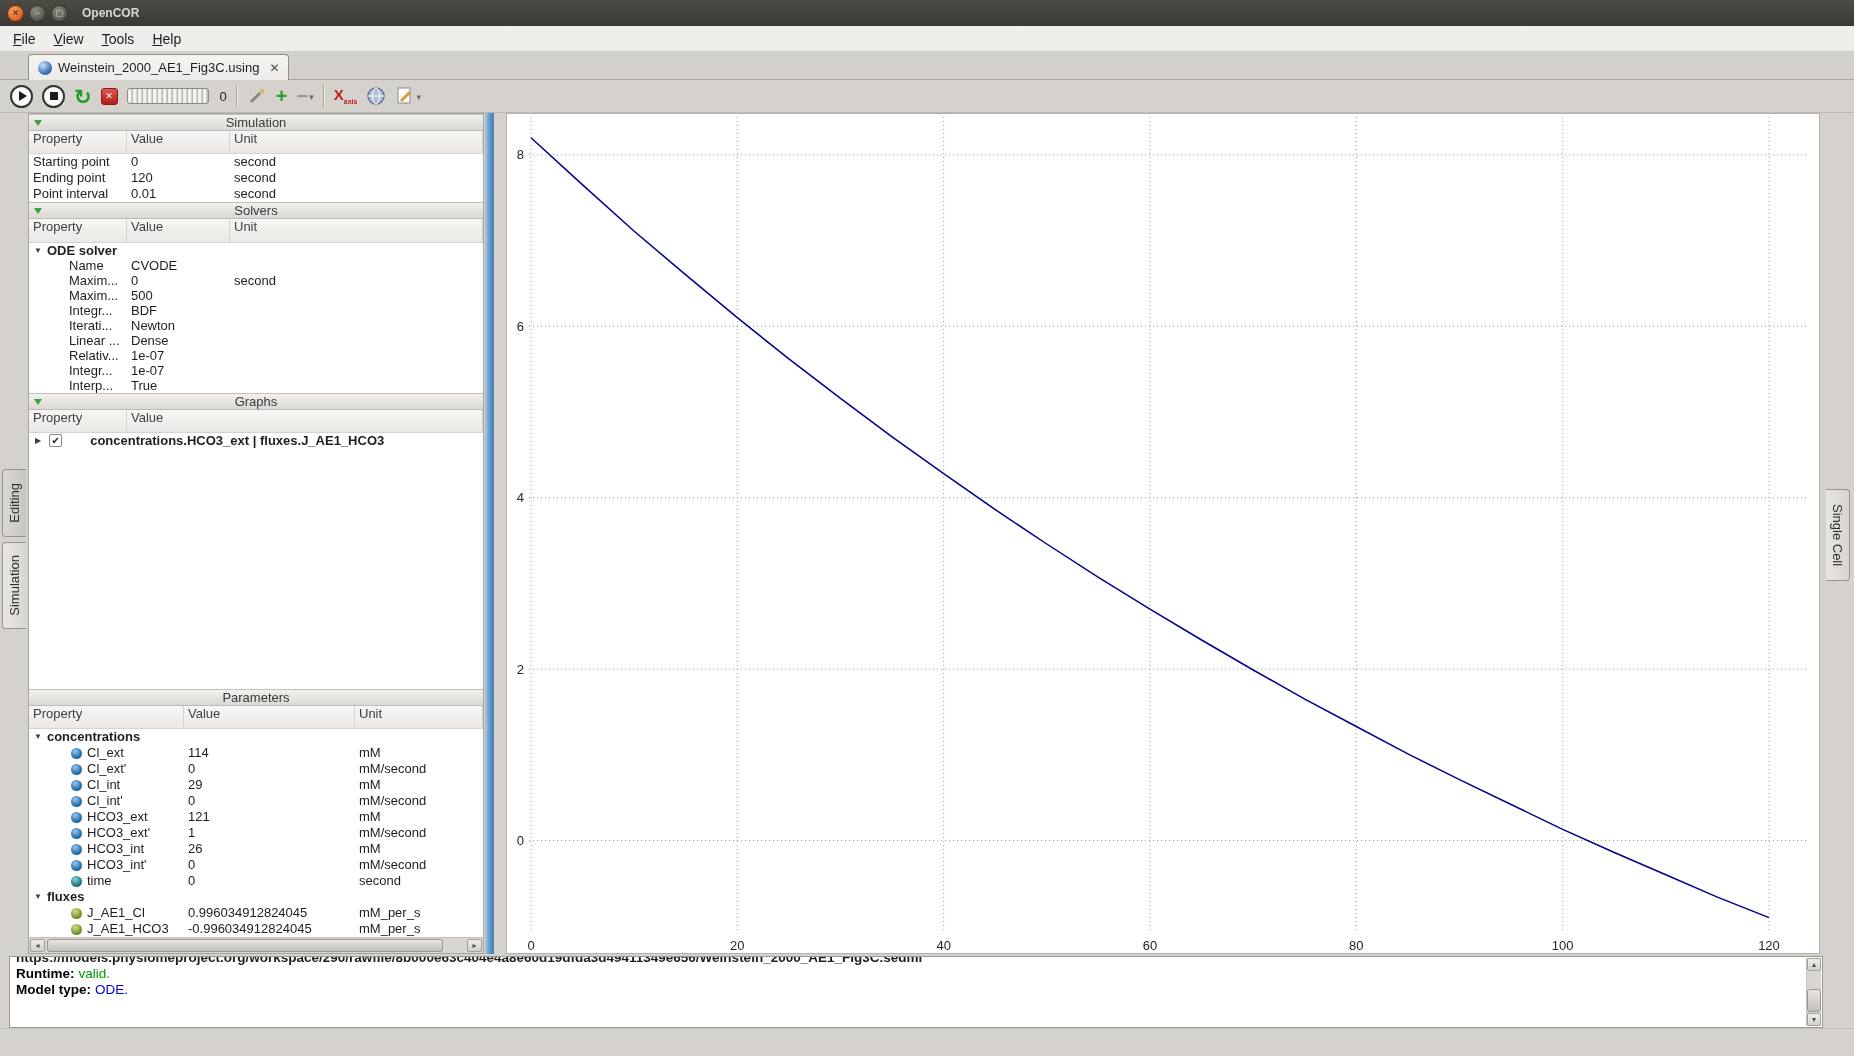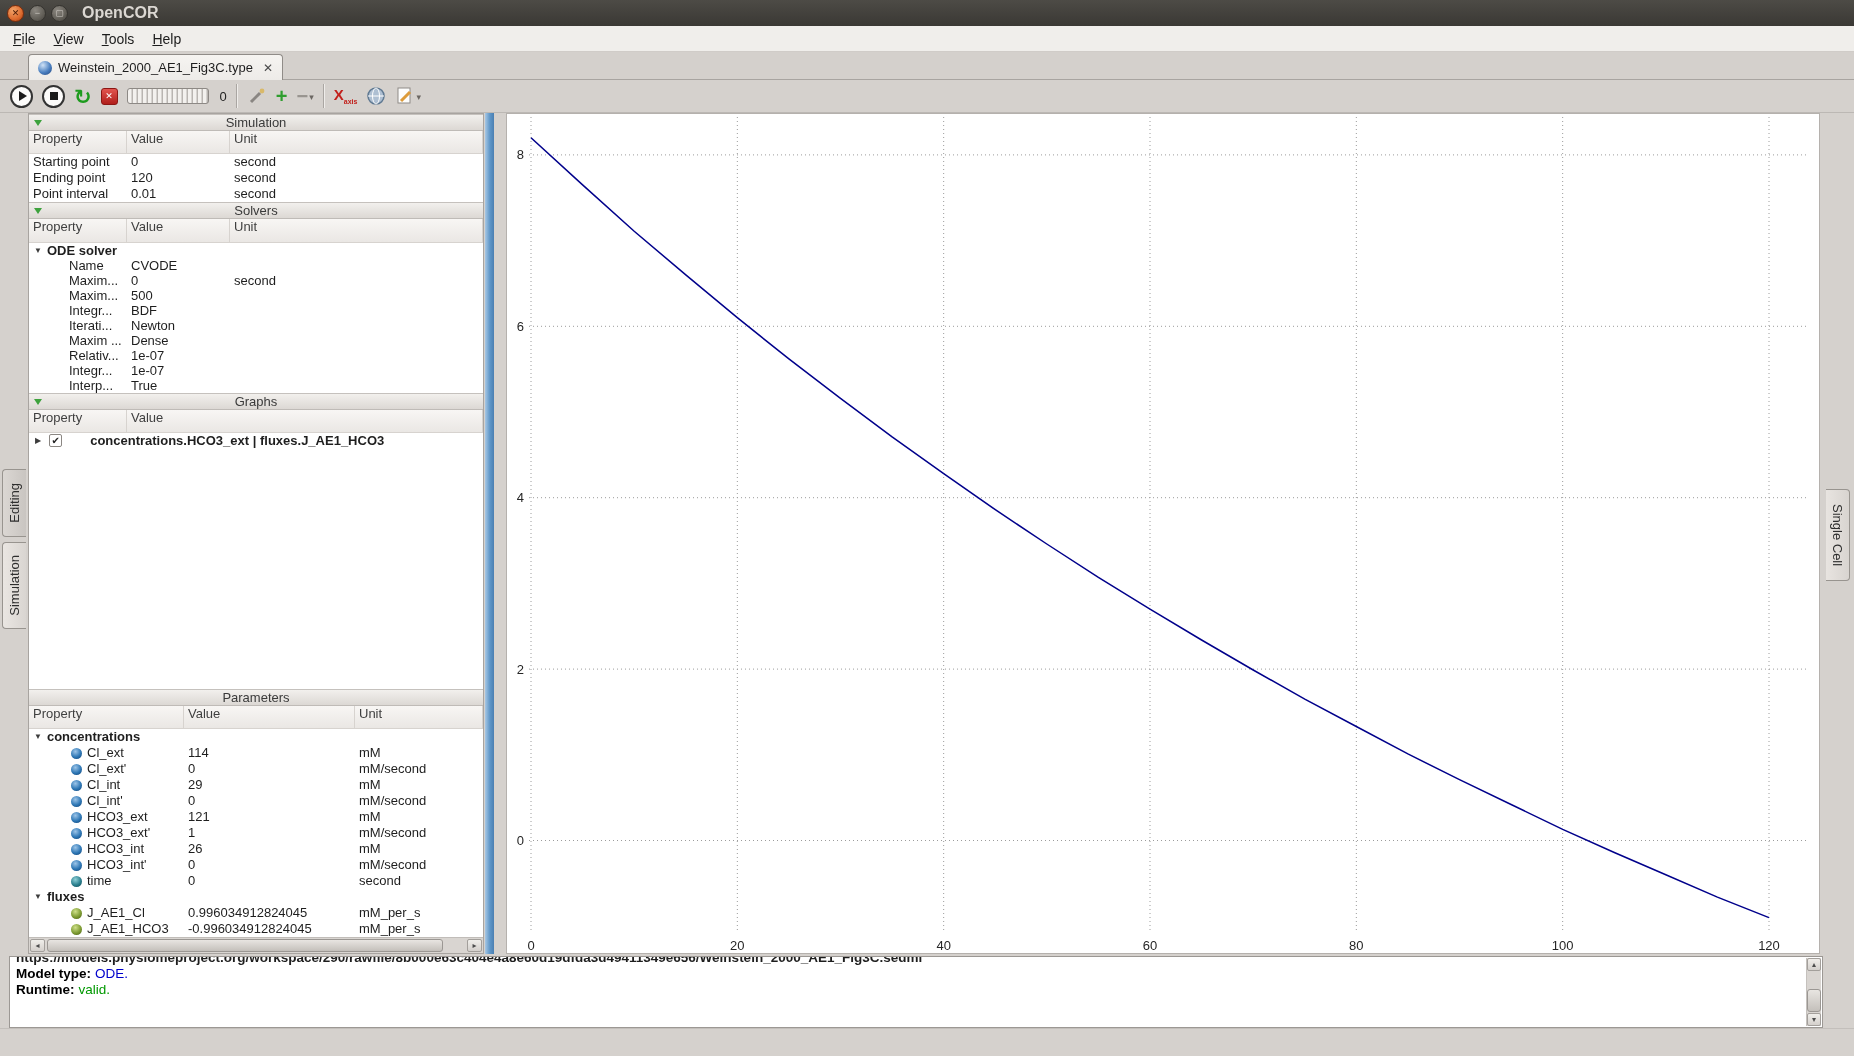--- a/index.html
+++ b/index.html
@@ -16,21 +16,21 @@
   .titlebar { position: absolute; left: 0; top: 0; width: 100%; height: 26px;
     background: linear-gradient(#4d4b46, #3a3834);
     display: flex; align-items: center; padding-left: 7px; gap: 5px; }
   .winbtn { width: 17px; height: 17px; border-radius: 50%;
     display: flex; align-items: center; justify-content: center;
     font-size: 9px; line-height: 1; cursor: default; }
   .btn-close { background: radial-gradient(circle at 35% 30%, #f2a368, #dd6b2f 60%, #a33d11);
     border: 1px solid #7e2d0b; color: #4a1a05; }
   .btn-min, .btn-max { background: radial-gradient(circle at 35% 30%, #8c8881, #5f5c55 65%, #45423d);
     border: 1px solid #35332f; color: #ccc8c2; }
-  .win-title { color: #dbd7d2; font-weight: bold; font-size: 16px; margin-left: 9px; }
+  .win-title { color: #dbd7d2; font-weight: bold; font-size: 12px; margin-left: 9px; }
 
   
   .menubar { position: absolute; left: 0; top: 26px; width: 100%; height: 26px;
     background: #f0eeeb; border-bottom: 1px solid #d0ccc8;
     display: flex; align-items: center; padding-left: 4px; }
   .menu-item { padding: 3px 9px; font-size: 14px; color: #1c1c1c; }
 
   
   .tabbar { position: absolute; left: 0; top: 52px; width: 100%; height: 28px;
     background: #d4d0cc; border-bottom: 1px solid #a8a4a0; }
@@ -181,21 +181,21 @@
 <div class="menubar">
   <span class="menu-item"><u>F</u>ile</span>
   <span class="menu-item"><u>V</u>iew</span>
   <span class="menu-item"><u>T</u>ools</span>
   <span class="menu-item"><u>H</u>elp</span>
 </div>
 
 <div class="tabbar">
   <div class="doc-tab">
     <span class="tab-sphere"></span>
-    <span>Weinstein_2000_AE1_Fig3C.type</span>
+    <span>Weinstein_2000_AE1_Fig3C.using</span>
     <span class="tab-close">✕</span>
   </div>
 </div>
 
 <div class="toolbar">
   <span class="tbtn">
     <span class="icon-circle">
         <span class="play-tri"></span>
       </span>
   </span>
@@ -317,21 +317,21 @@
     <div class="cell ind1">Integr...</div>
     <div class="cell">BDF</div>
     <div class="cell"></div>
   </div>
   <div class="trow srow g3">
     <div class="cell ind1">Iterati...</div>
     <div class="cell">Newton</div>
     <div class="cell"></div>
   </div>
   <div class="trow srow g3">
-    <div class="cell ind1">Maxim ...</div>
+    <div class="cell ind1">Linear ...</div>
     <div class="cell">Dense</div>
     <div class="cell"></div>
   </div>
   <div class="trow srow g3">
     <div class="cell ind1">Relativ...</div>
     <div class="cell">1e-07</div>
     <div class="cell"></div>
   </div>
   <div class="trow srow g3">
     <div class="cell ind1">Integr...</div>
@@ -510,24 +510,24 @@
       <text class="ytick" x="17" y="216.79999999999995">6</text>
       <line class="grid" x1="22" y1="40.89999999999998" x2="1301" y2="40.89999999999998"></line>
       <text class="ytick" x="17" y="45.39999999999998">8</text>
       <polyline class="curve" stroke="#00008b" points="24.0,23.8 75.6,70.9 127.2,117.2 178.8,160.9 230.3,203.7 281.9,244.9 333.5,284.3 385.1,322.9 436.7,359.7 488.3,395.7 539.8,430.0 591.4,463.4 643.0,495.1 694.6,526.0 746.2,556.0 797.8,585.1 849.3,612.5 900.9,639.9 952.5,665.7 1004.1,690.5 1055.7,715.4 1107.3,738.5 1158.8,760.8 1210.4,783.1 1262.0,803.6"></polyline>
     </svg>
 </div>
 
 <div class="output-panel">
   <div class="out-line1">https://models.physiomeproject.org/workspace/290/rawfile/8b000e63c404e4a8e60d19dfda3d49411349e656/Weinstein_2000_AE1_Fig3C.sedml</div>
   <div>
+    <span class="out-label">Runtime:</span><span class="out-green">valid.</span>
+  </div>
+  <div>
     <span class="out-label">Model type:</span><span class="out-blue">ODE.</span>
-  </div>
-  <div>
-    <span class="out-label">Runtime:</span><span class="out-green">valid.</span>
   </div>
   <div class="vscroll">
     <span class="vbtn vup">▴</span>
     <span class="vthumb"></span>
     <span class="vbtn vdown">▾</span>
   </div>
 </div>
 
 <div class="statusbar"></div>
 

